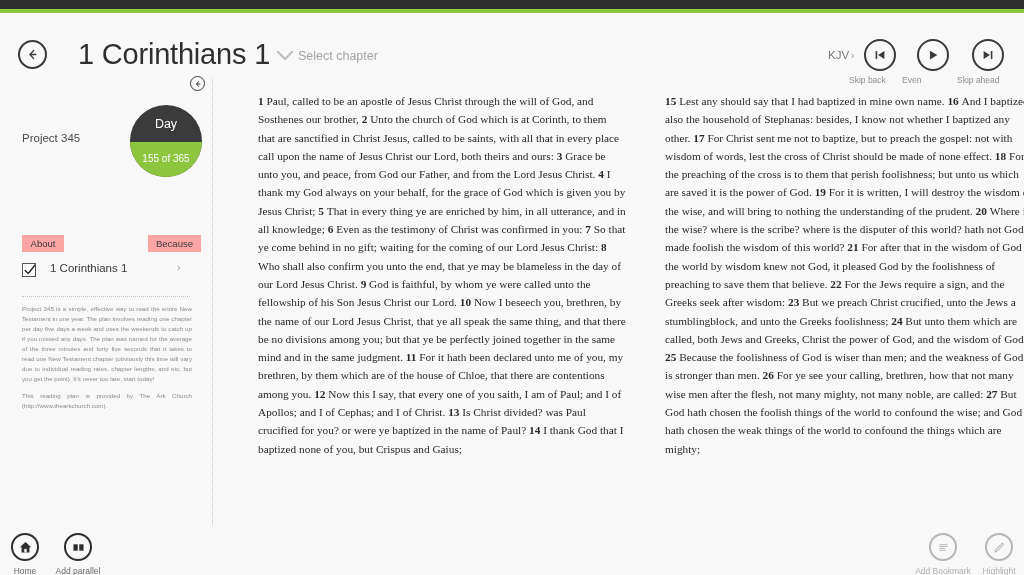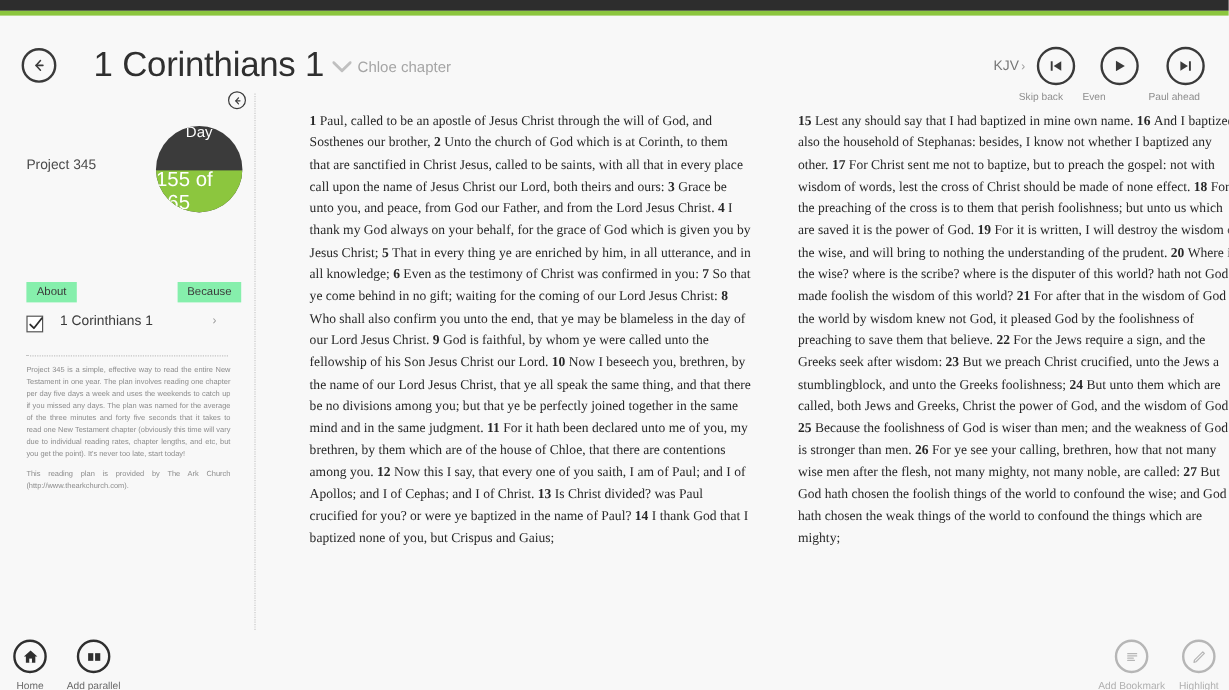--- a/index.html
+++ b/index.html
@@ -53,33 +53,33 @@
   .project-name { position:absolute; left:22px; top:132px; font-size:11.5px; color:#4a4a4a; white-space:nowrap; }
 
   .day-ring {
     position:absolute; left:130px; top:105px; width:72px; height:72px; border-radius:50%;
     background:#3b3b3b; overflow:hidden;
   }
   .day-ring .fill { position:absolute; left:0; bottom:0; width:100%; height:48%; background:#8cc63e; }
   .day-ring .txt { position:absolute; inset:0; display:flex; flex-direction:column;
     align-items:center; justify-content:center; color:#fff; line-height:1.15;gap:22px; }
   .day-ring .t1 { font-size:12.5px; }
-  .day-ring .t2 { font-size:17px; }
+  .day-ring .t2 { font-size:10px; }
 
   .date-row { position:absolute; left:0; top:185px; width:212px; height:34px; }
   .date-arrow { position:absolute; top:0; width:28px; height:28px; border:2px solid #3a3a3a; }
   #date-prev { left:18px; }
   #date-next { left:164px; }
   .date-label {
     position:absolute; left:52px; top:3px; width:110px; text-align:center;
     font-size:15.5px; color:#2f2f2f; font-weight:400; white-space:nowrap;
   }
 
   .pill {
-    position:absolute; top:235px; height:17px; background:#86efac; color:#3a3a3a;
+    position:absolute; top:235px; height:17px; background:#fca5a5; color:#3a3a3a;
     font-size:9.5px; display:flex; align-items:center; justify-content:center;
     padding:0 8px; min-width:42px;
   }
   #about-pill { left:22px; }
   #settings-pill { left:148px; }
 
   .chapter-row { position:absolute; left:22px; top:262px; width:168px; height:20px; }
   .chk {
     position:absolute; left:0; top:1px; width:14px; height:14px;
     border:1.3px solid #545454; background:#fff;
@@ -137,21 +137,21 @@
         <path d="M9.5 3 L5 8 L9.5 13" fill="none" stroke="#3a3a3a" stroke-width="1.6" stroke-linecap="round" stroke-linejoin="round"></path>
         <path d="M5 8 H12" stroke="#3a3a3a" stroke-width="1.6" stroke-linecap="round"></path>
       </svg>
     </div>
 
     <div class="page-title">1 Corinthians 1</div>
 
     <svg class="chapter-caret" viewBox="0 0 16 10">
       <path d="M1 1 L8 8 L15 1" fill="none" stroke="#c0c0c0" stroke-width="2.4" stroke-linecap="round" stroke-linejoin="round"></path>
     </svg>
-    <div class="select-chapter">Chloe chapter</div>
+    <div class="select-chapter">Select chapter</div>
 
     <div class="kjv">
       <span>KJV</span><span class="chev">›</span>
     </div>
 
     <div class="circle-btn media-btn" id="skipback">
       <svg width="14" height="14" viewBox="0 0 16 16">
         <rect x="3" y="3.5" width="1.8" height="9" fill="#3a3a3a"></rect>
         <path d="M13 3.5 L13 12.5 L5.8 8 Z" fill="#3a3a3a"></path>
       </svg>
@@ -164,21 +164,21 @@
       </svg>
     </div>
     <div class="media-label" id="play-l">Even</div>
 
     <div class="circle-btn media-btn" id="skipahead">
       <svg width="14" height="14" viewBox="0 0 16 16">
         <path d="M3 3.5 L3 12.5 L10.2 8 Z" fill="#3a3a3a"></path>
         <rect x="11.2" y="3.5" width="1.8" height="9" fill="#3a3a3a"></rect>
       </svg>
     </div>
-    <div class="media-label" id="skipahead-l">Paul ahead</div>
+    <div class="media-label" id="skipahead-l">Skip ahead</div>
   </div>
 
   <div class="leftpane"></div>
 
   <div class="circle-btn pane-back">
     <svg width="8" height="8" viewBox="0 0 16 16">
       <path d="M9.5 3 L5 8 L9.5 13" fill="none" stroke="#3a3a3a" stroke-width="2" stroke-linecap="round" stroke-linejoin="round"></path>
       <path d="M5 8 H12" stroke="#3a3a3a" stroke-width="2" stroke-linecap="round"></path>
     </svg>
   </div>

